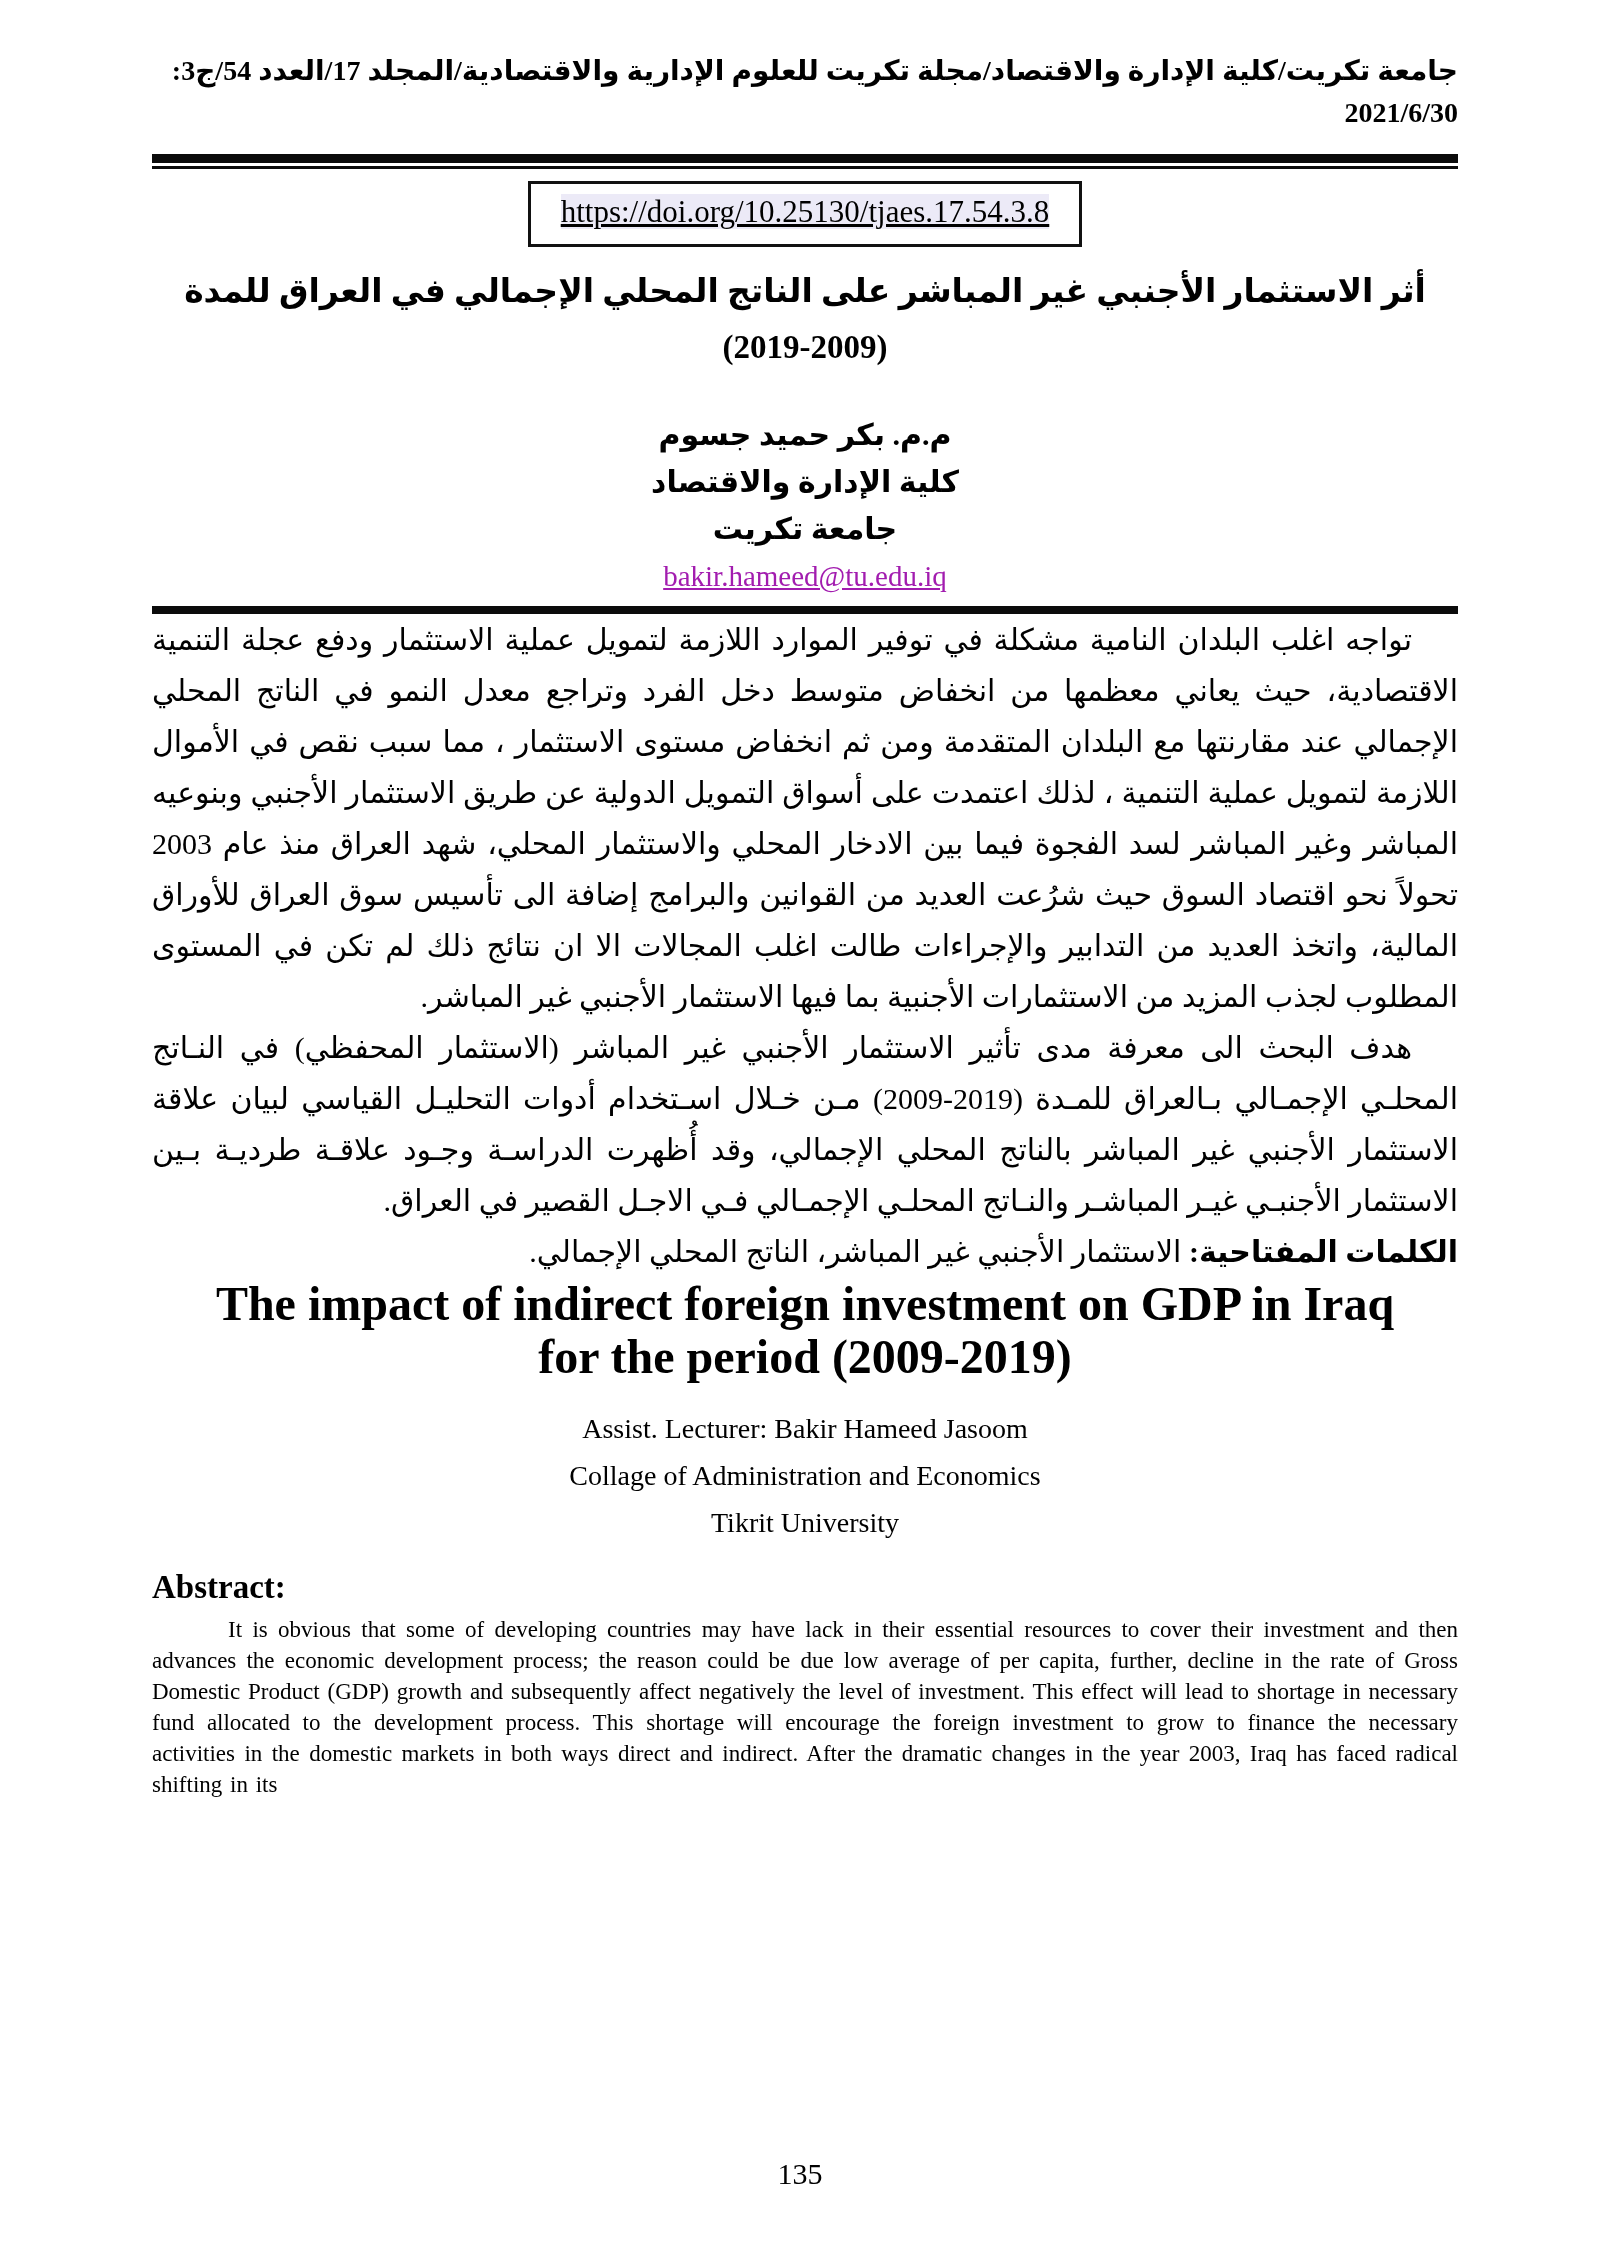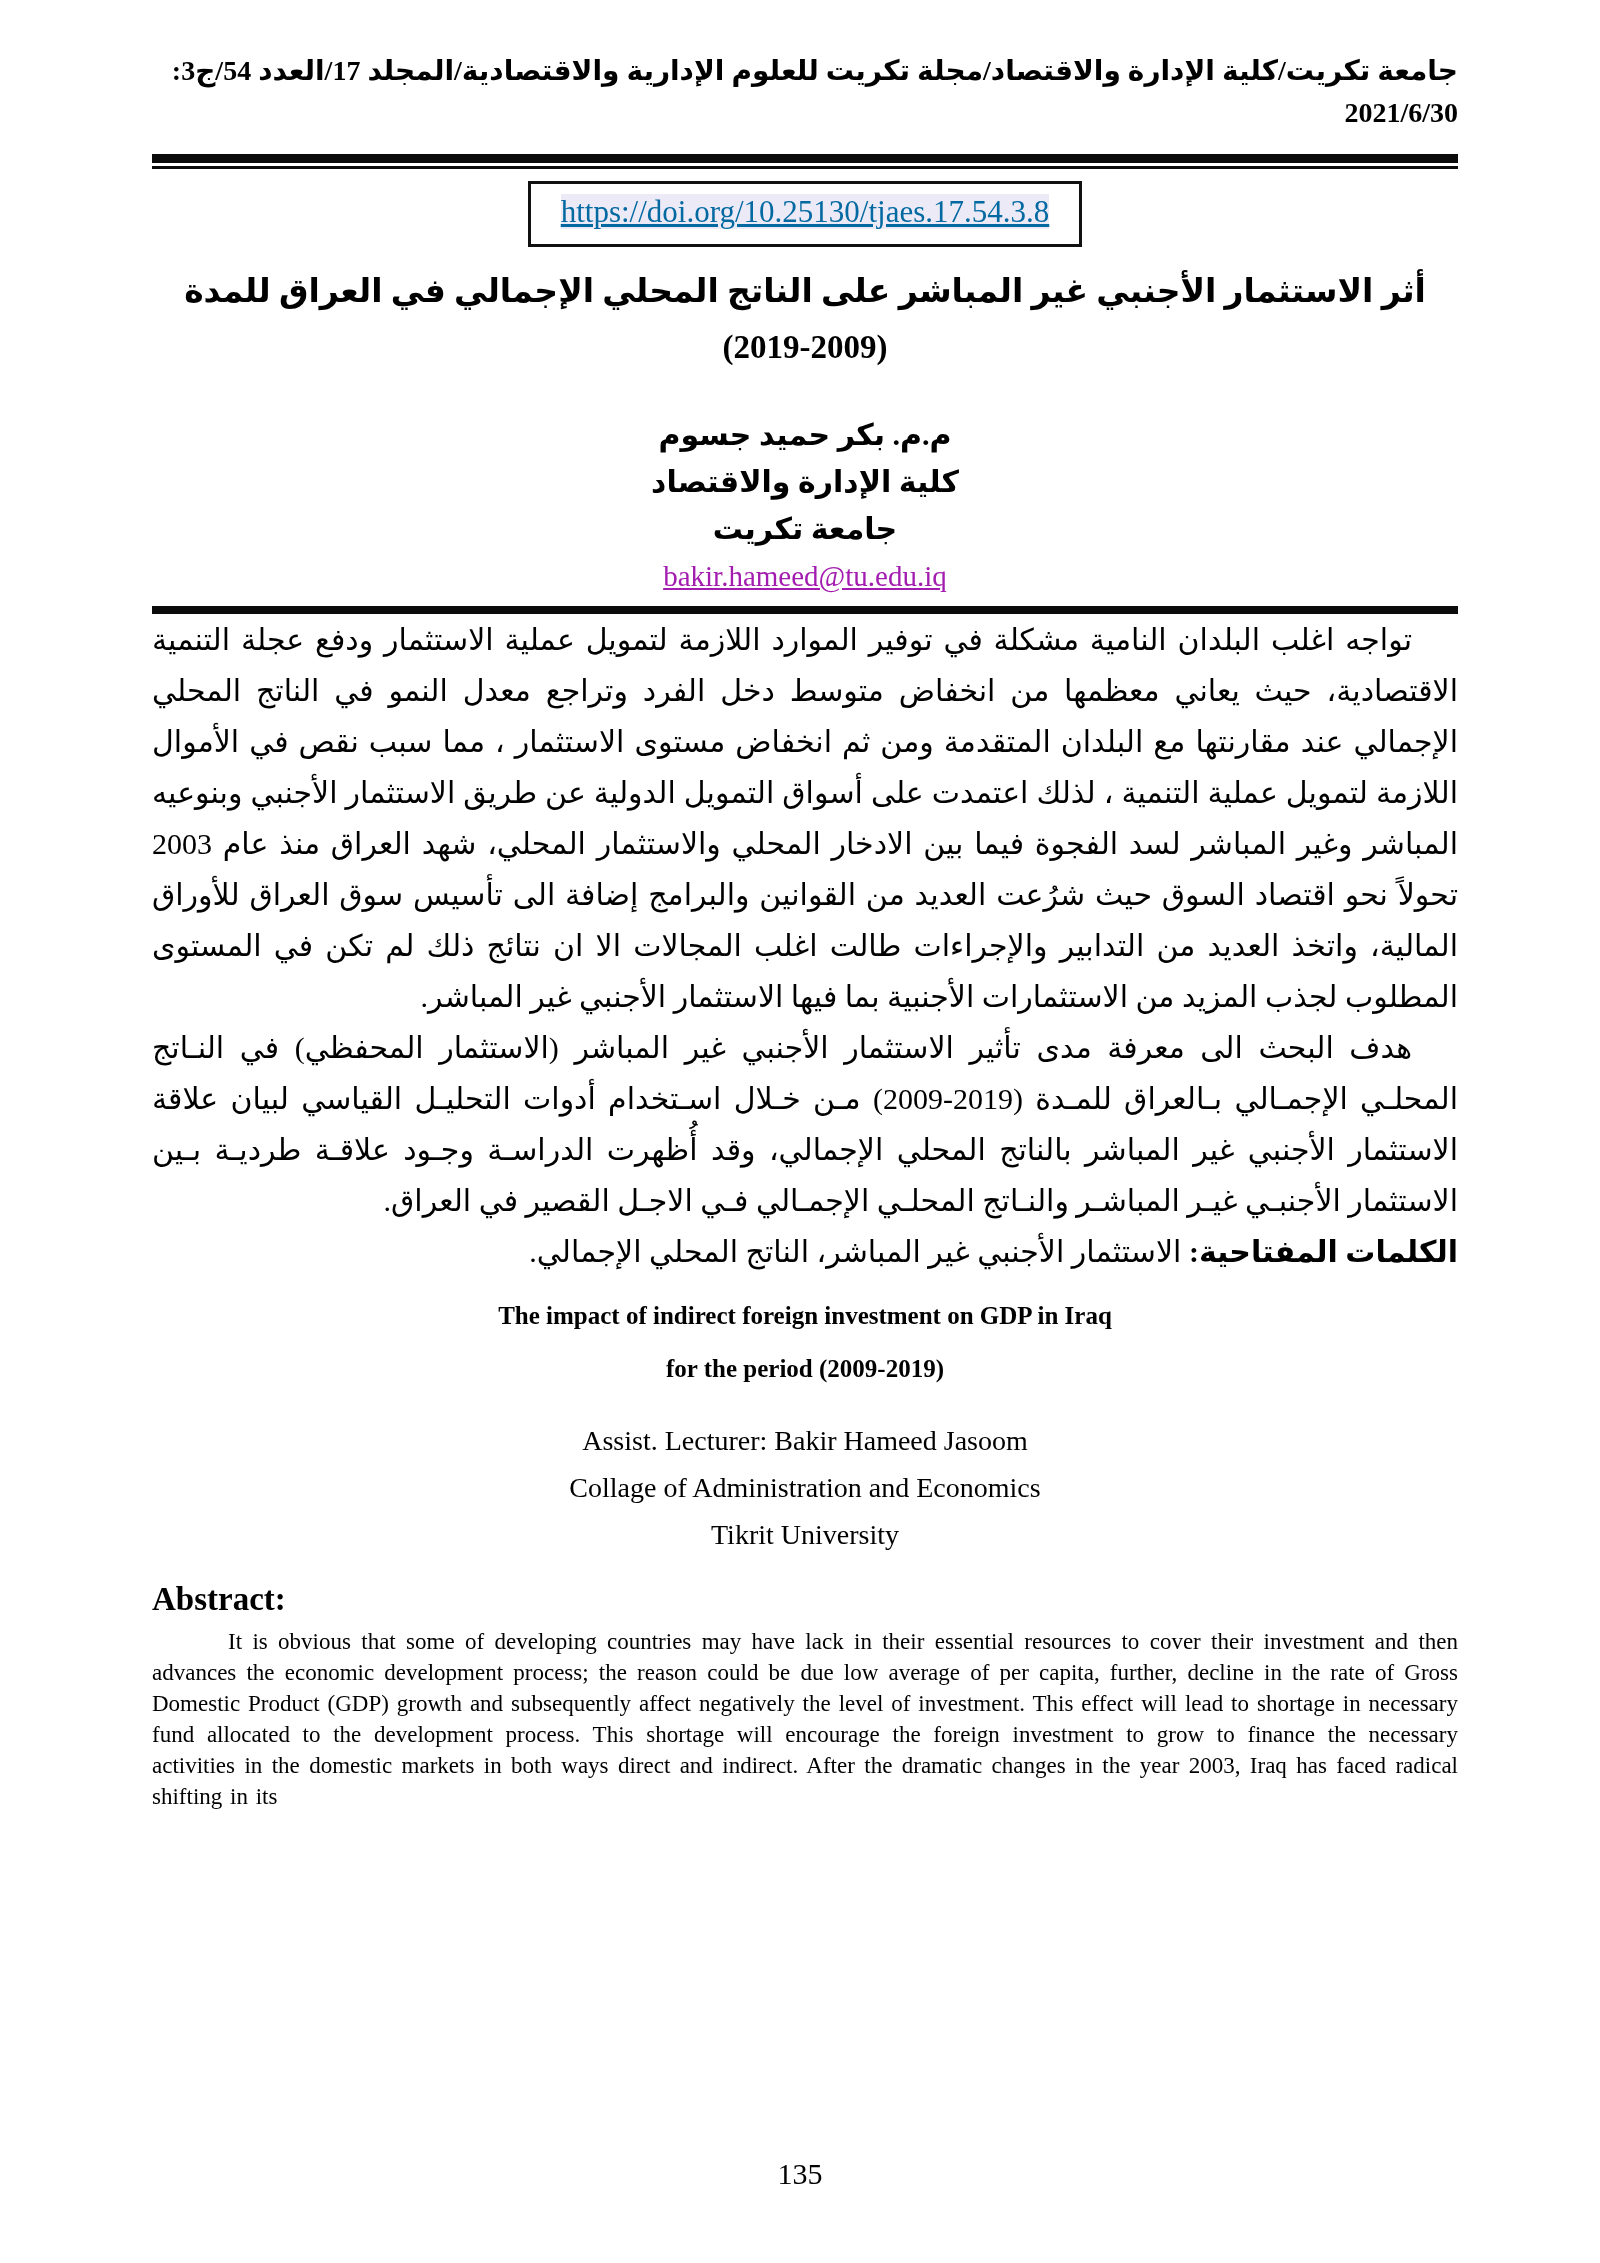--- a/index.html
+++ b/index.html
@@ -33,21 +33,21 @@
   .doi-row { text-align:center; margin-top:12px; }
   .doi-box {
     display:inline-block;
     border:3px solid #111;
     padding:9px 30px 13px 30px;
     background:#ffffff;
   }
   .doi-link {
     font-size:31px;
     line-height:38px;
-    color:#0369a1;
+    color:#000000;
     text-decoration:underline;
     background:#eceaf7;
   }
   .title-ar {
     direction:rtl;
     text-align:center;
     font-weight:bold;
     font-size:33px;
     line-height:52px;
     margin-top:18px;
@@ -102,23 +102,22 @@
     direction:rtl;
     text-align:right;
     font-size:30px;
     line-height:51px;
     font-family:"Liberation Serif","DejaVu Sans",serif;
   }
   .keywords-label { font-weight:bold; }
   .title-en {
     text-align:center;
     font-weight:bold;
-    font-size:25px;
+    font-size:48px;
     line-height:53px;
-    margin-top:12px;
   }
   .byline-en {
     text-align:center;
     font-size:28px;
     line-height:47px;
     margin-top:22px;
   }
   .abs-en-heading {
     text-align:left;
     font-weight:bold;

